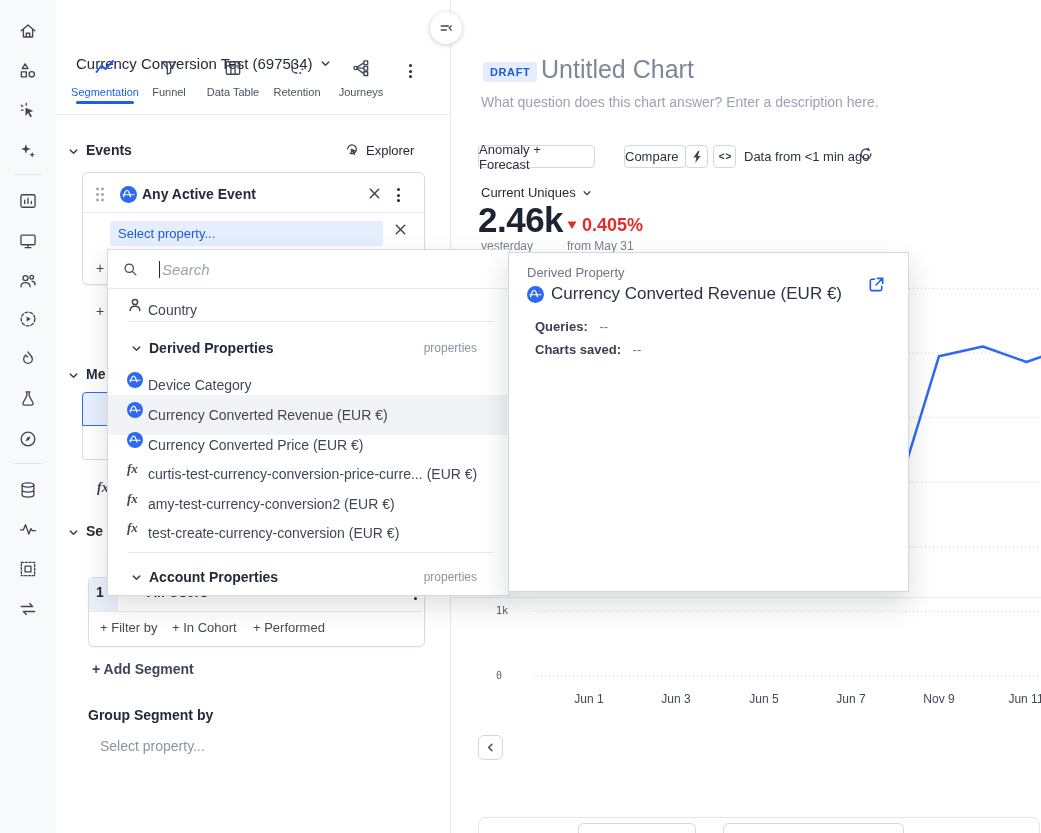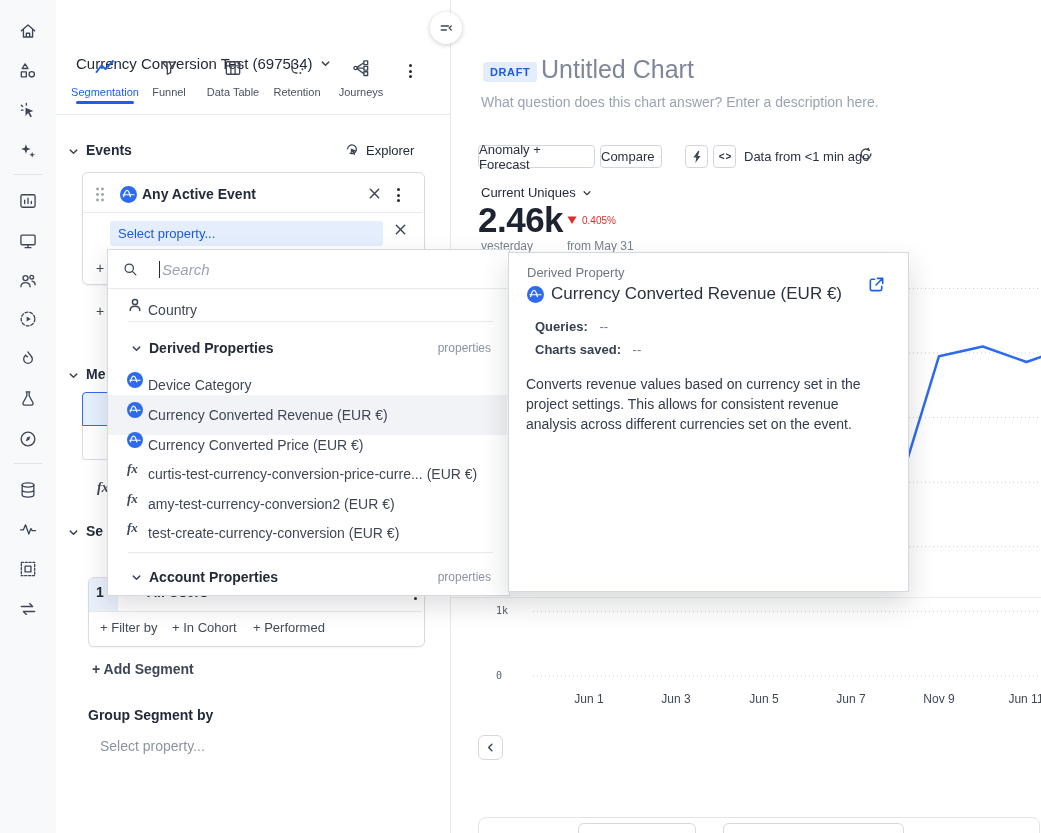--- a/index.html
+++ b/index.html
@@ -30,21 +30,21 @@
   
   .dropdown{left:107px;top:249px;width:401px;height:345px;background:#fff;border:1px solid #d4d8df;
     box-shadow:0 10px 24px rgba(25,30,40,.14);z-index:50;}
   .dd-row{position:absolute;left:0;width:399px;height:40px;display:flex;align-items:center;cursor:pointer;}
   .dd-row .ditem{margin-left:40px;font-size:14px;color:#3f4756;white-space:nowrap;}
   .dd-row .dicon{position:absolute;left:19px;top:7px;width:16px;height:16px;}
   .dd-row.hl{background:#f2f3f6;}
   .dd-div{position:absolute;left:20px;width:365px;height:1px;background:#e8eaee;}
   .dd-sec{position:absolute;left:0;width:399px;height:30px;display:flex;align-items:center;}
   .dd-sec .sh{margin-left:41px;font-size:14px;font-weight:700;color:#232b39;}
-  .dd-sec .sr{position:absolute;right:16px;font-size:12px;color:#8b93a1;}
+  .dd-sec .sr{position:absolute;right:30px;font-size:12px;color:#8b93a1;}
   .fxg{font-style:italic;font-family:"Liberation Serif",serif;font-weight:700;color:#3f4756;font-size:13px;}
   
   .popup{left:508px;top:252px;width:399px;height:338px;background:#fff;border:1px solid #d4d8df;
     box-shadow:0 12px 26px rgba(25,30,40,.16);z-index:51;}
   
   .badge{background:#e4edfc;color:#1c5bd9;font-size:11px;font-weight:700;letter-spacing:.6px;
     padding:4px 7px;border-radius:3px;}
   .tbtn{position:absolute;top:145px;height:23px;box-sizing:border-box;border:1px solid #d2d6dd;border-radius:4px;
     background:#fff;display:flex;align-items:center;justify-content:center;gap:5px;font-size:13px;color:#2a3240;cursor:pointer;}
   .xlab{position:absolute;transform:translateX(-50%);font-size:12px;color:#3f4756;white-space:nowrap;}
@@ -288,21 +288,21 @@
       </svg>
   </div>
 
   <div class="abs badge" style="left:483px;top:62px">DRAFT</div>
   <div class="abs" style="left:541px;top:55px;font-size:25px;font-weight:500;color:#7e8798">Untitled Chart</div>
   <div class="abs" style="left:481px;top:94px;font-size:14px;color:#9aa3b2">What question does this chart answer? Enter a description here.</div>
 
   <div class="tbtn" style="left:478px;width:117px">
     <span>Anomaly + Forecast</span>
   </div>
-  <div class="tbtn" style="left:600px;width:62px">
+  <div class="tbtn" style="left:624px;width:62px">
     <span>Compare</span>
     <svg class="ic" width="10" height="10" viewBox="0 0 12 12">
         <path class="st" d="M2.5 4.5 6 8l3.5-3.5"></path>
       </svg>
   </div>
   <div class="tbtn" style="left:685px;width:23px">
     <svg class="ic" width="12" height="14" viewBox="0 0 14 16">
         <path class="fil" d="M8.2 1 2.8 8.6h3.4L5 15l6.2-8.2H8L9.8 1z"></path>
       </svg>
   </div>
@@ -319,21 +319,21 @@
     <span style="font-size:13px;color:#232b39">Current Uniques</span>
     <svg class="ic" width="10" height="10" viewBox="0 0 12 12">
         <path class="st" d="M2.5 4.5 6 8l3.5-3.5"></path>
       </svg>
   </div>
   <div class="abs" style="left:478px;top:200px;font-size:35px;font-weight:700;color:#1d2330;letter-spacing:-0.5px">2.46k</div>
   <div class="abs" style="left:567px;top:215px;display:flex;align-items:center;gap:5px">
     <svg class="ic" width="10" height="9" viewBox="0 0 10 9">
         <path d="M0.5 0.5h9L5 8z" fill="#e02d28"></path>
       </svg>
-    <span style="font-size:10px;font-weight:400;color:#e02d28">0.405%</span>
+    <span style="font-size:18px;font-weight:700;color:#e02d28">0.405%</span>
   </div>
   <div class="abs" style="left:481px;top:239px;font-size:12px;color:#79818f">yesterday</div>
   <div class="abs" style="left:567px;top:239px;font-size:12px;color:#79818f">from May 31</div>
 
   <div class="abs" style="left:451px;top:597px;width:590px;height:1px;background:#edeef1"></div>
 
   <div class="abs" style="left:530px;top:262px;width:511px;height:414px">
     <svg id="chart-svg" width="511" height="414" style="overflow:visible;display:block">
         <line x1="3" x2="511" y1="414.0" y2="414.0" stroke="#c9cdd2" stroke-width="1" stroke-dasharray="1 3"></line>
         <line x1="3" x2="511" y1="349.4" y2="349.4" stroke="#c9cdd2" stroke-width="1" stroke-dasharray="1 3"></line>
@@ -448,16 +448,15 @@
         <path d="M11 3.5h5.5V9M16 4 9.5 10.5" fill="none" stroke="#1e5fe8" stroke-width="1.7" stroke-linecap="round" stroke-linejoin="round"></path>
       </svg>
     <div style="position:absolute;left:26px;top:66px;font-size:13px">
       <span style="font-weight:700;color:#374151">Queries:</span>
       <span style="color:#6e7686;margin-left:8px">--</span>
     </div>
     <div style="position:absolute;left:26px;top:89px;font-size:13px">
       <span style="font-weight:700;color:#374151">Charts saved:</span>
       <span style="color:#6e7686;margin-left:8px">--</span>
     </div>
-    <div style="position:absolute;left:17px;top:121px;width:366px;font-size:14px;line-height:20px;color:#333c4a">Converts revenue values based on currency set in the project settings. This allows for consistent revenue analysis across different currencies set on the event.</div>
   </div>
 
 </div>
 
 </body></html>

